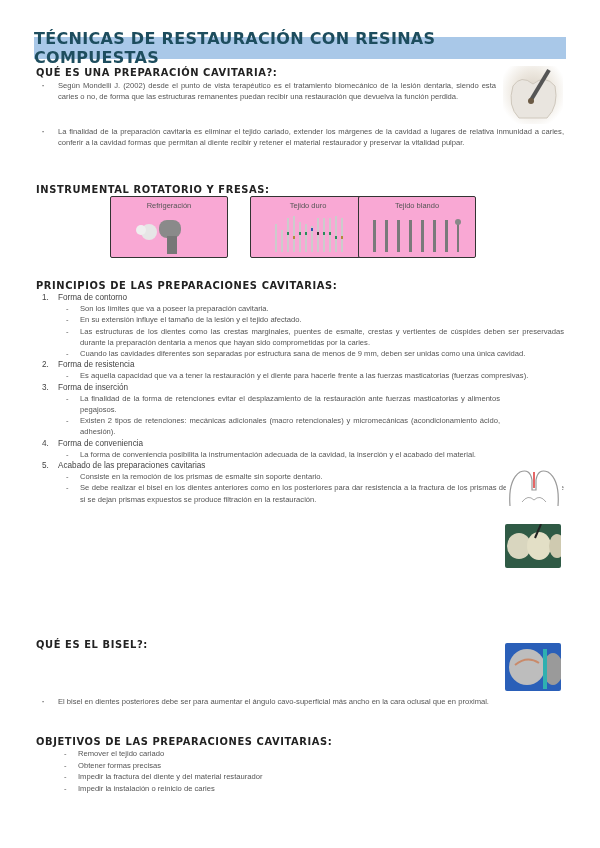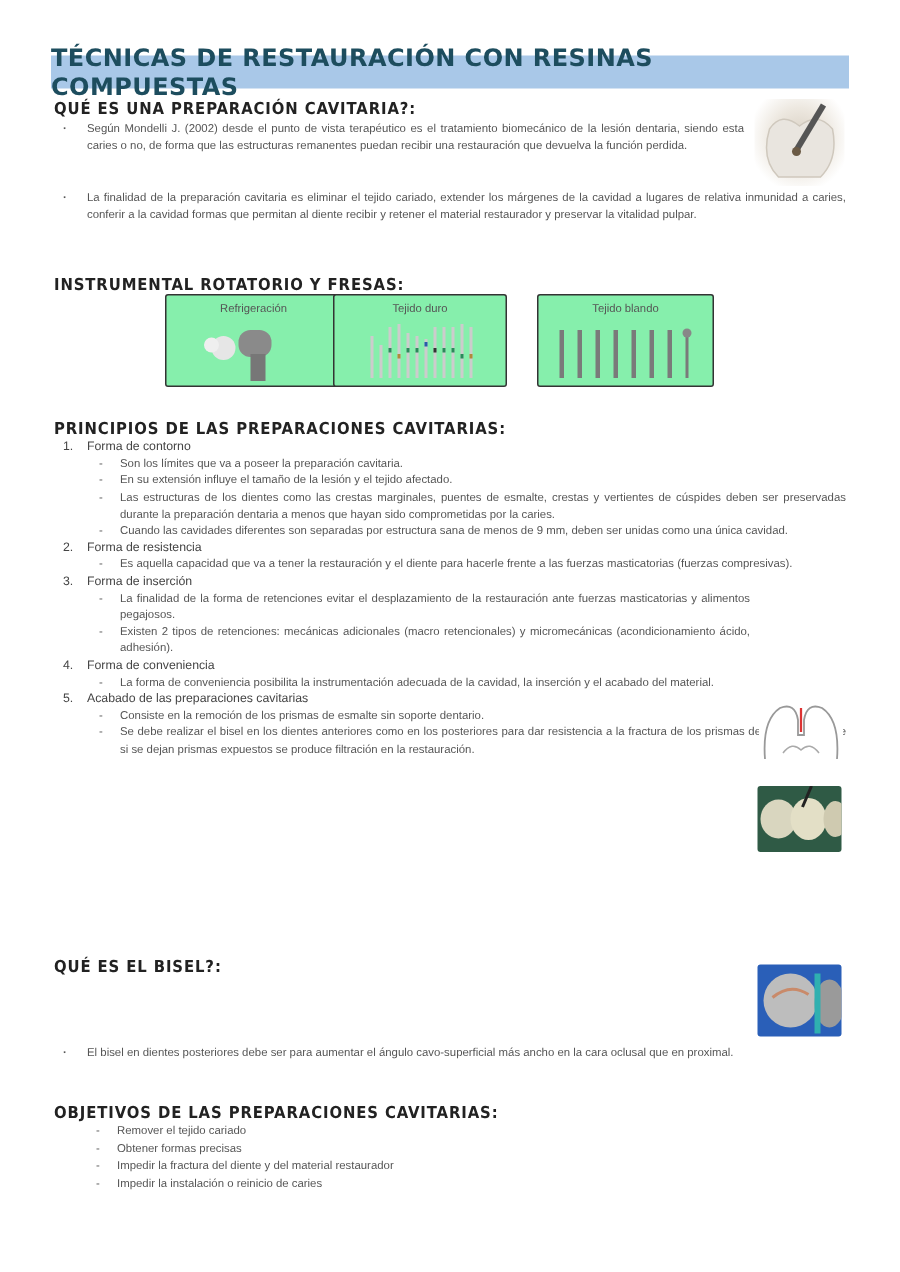--- a/index.html
+++ b/index.html
@@ -14,21 +14,21 @@
         letter-spacing: 0.6px; font-family: "DejaVu Sans Condensed", "DejaVu Sans", sans-serif; }
   .block { position: absolute; font-size: 7.6px; line-height: 11.2px; color: #555; }
   .bul { position: relative; padding-left: 18px; text-align: justify; }
   .bul::before { content: "·"; position: absolute; left: 2px; top: 0; font-weight: bold; }
   .dash { position: relative; padding-left: 14px; text-align: justify; }
   .dash::before { content: "-"; position: absolute; left: 0; top: 0; }
   .num { position: relative; padding-left: 16px; font-size: 8.2px; color: #444; }
   .num .n { position: absolute; left: 0; top: 0; }
   .sub { margin-left: 24px; }
   .img { position: absolute; background: #eee; }
-  .box { position: absolute; border: 1.3px solid #333; border-radius: 2px; background: #86efac; }
+  .box { position: absolute; border: 1.3px solid #333; border-radius: 2px; background: #f9a8d4; }
   .box .cap { text-align: center; font-size: 7.5px; color: #555; margin-top: 4px; }
 </style>
 </head>
 <body>
 
 <div class="page">
 
   <div class="title-bar">
     <h1>TÉCNICAS DE RESTAURACIÓN CON RESINAS COMPUESTAS</h1>
   </div>
@@ -51,21 +51,21 @@
   <div class="h2" style="top:183px">INSTRUMENTAL ROTATORIO Y FRESAS:</div>
   <div class="box" style="left:110px; top:196px; width:116px; height:60px;">
     <div class="cap">Refrigeración</div>
     <svg width="116" height="44" viewBox="0 0 116 44">
       <circle cx="38" cy="22" r="8" fill="#e6e6e6"></circle>
         <circle cx="30" cy="20" r="5" fill="#efefef"></circle>
       <rect x="48" y="10" width="22" height="18" rx="8" fill="#8a8a8a"></rect>
       <rect x="56" y="26" width="10" height="18" fill="#777"></rect>
     </svg>
   </div>
-  <div class="box" style="left:222px; top:196px; width:114px; height:60px;">
+  <div class="box" style="left:250px; top:196px; width:114px; height:60px;">
     <div class="cap">Tejido duro</div>
     <svg width="114" height="44" viewBox="0 0 114 44">
       <g fill="#ccc">
           <rect x="24" y="14" width="2" height="28"></rect>
           <rect x="30" y="20" width="2" height="22"></rect>
           <rect x="36" y="8" width="2" height="34"></rect>
           <rect x="42" y="6" width="2" height="36"></rect>
           <rect x="48" y="12" width="2" height="30"></rect>
           <rect x="54" y="14" width="2" height="28"></rect>
           <rect x="60" y="16" width="2" height="26"></rect>

